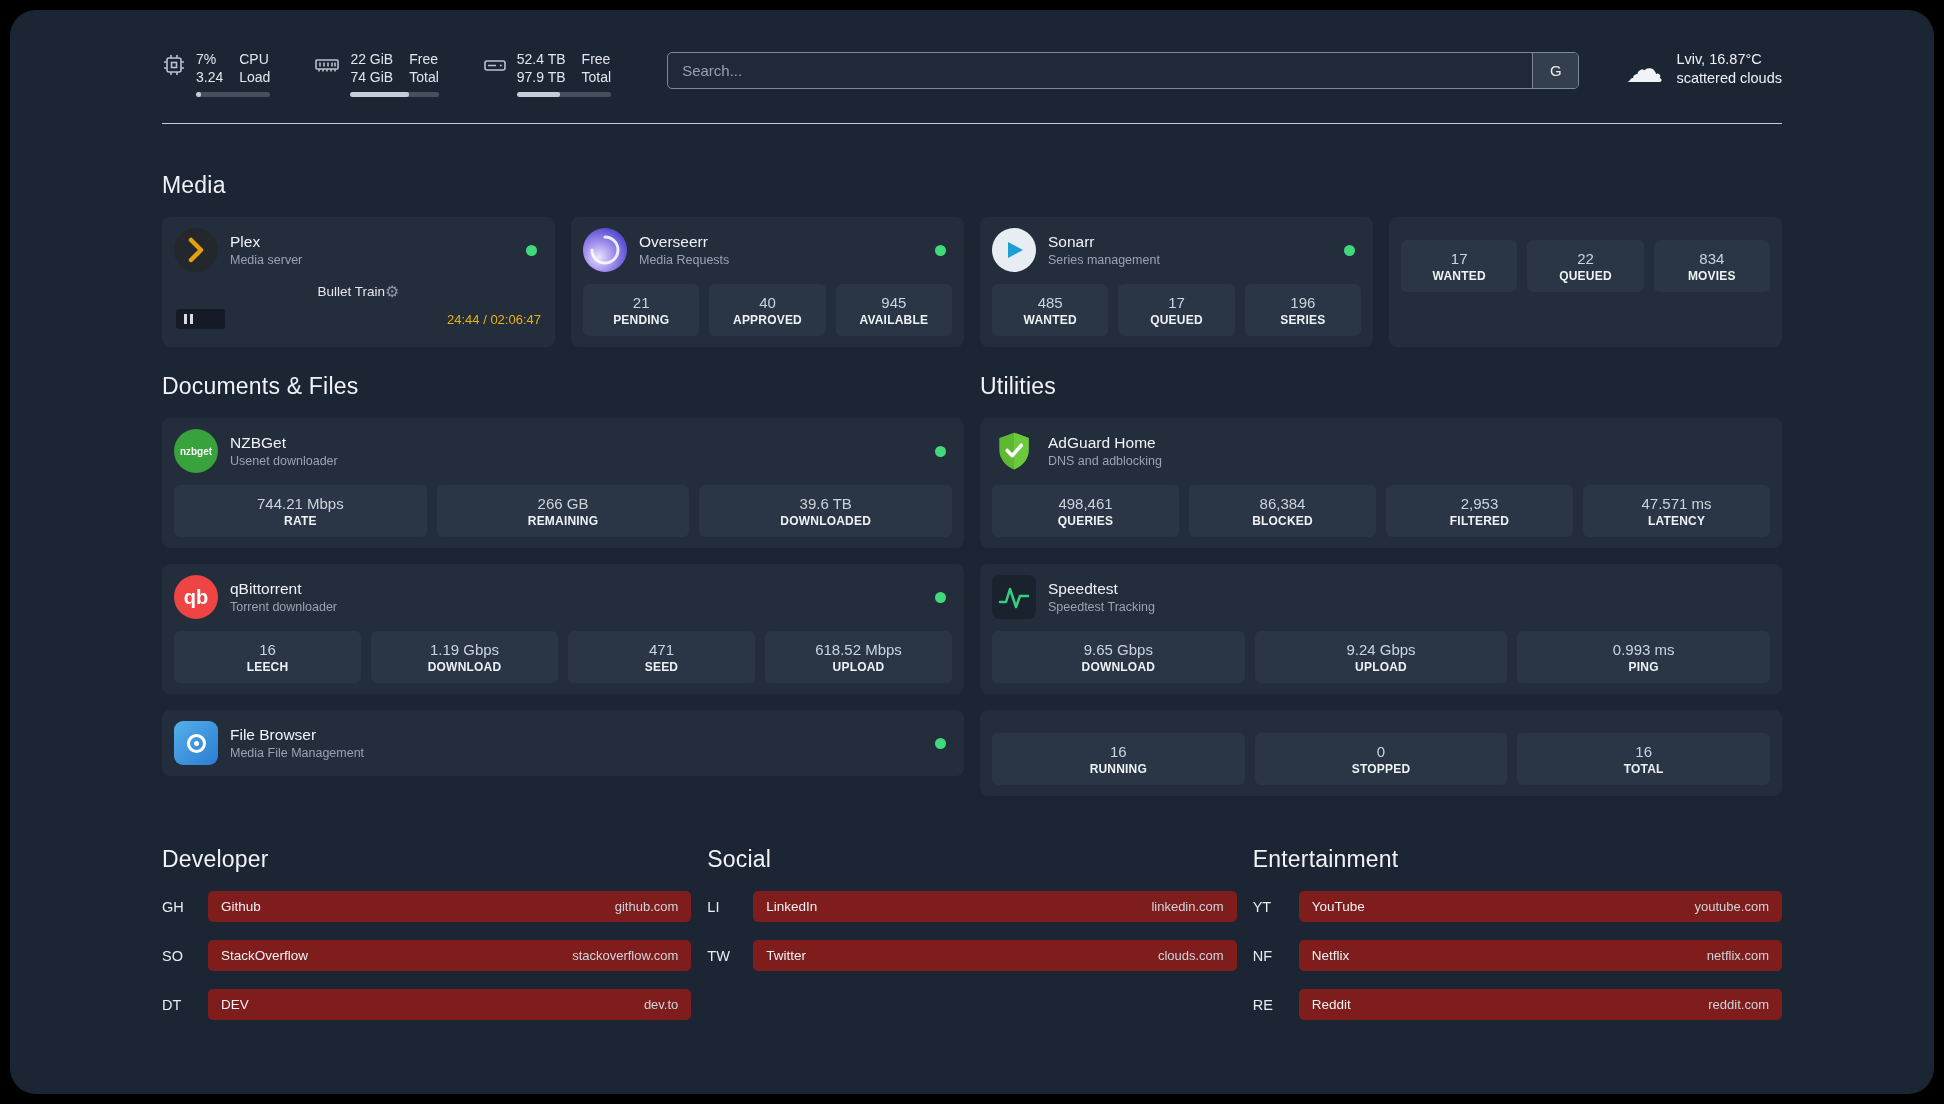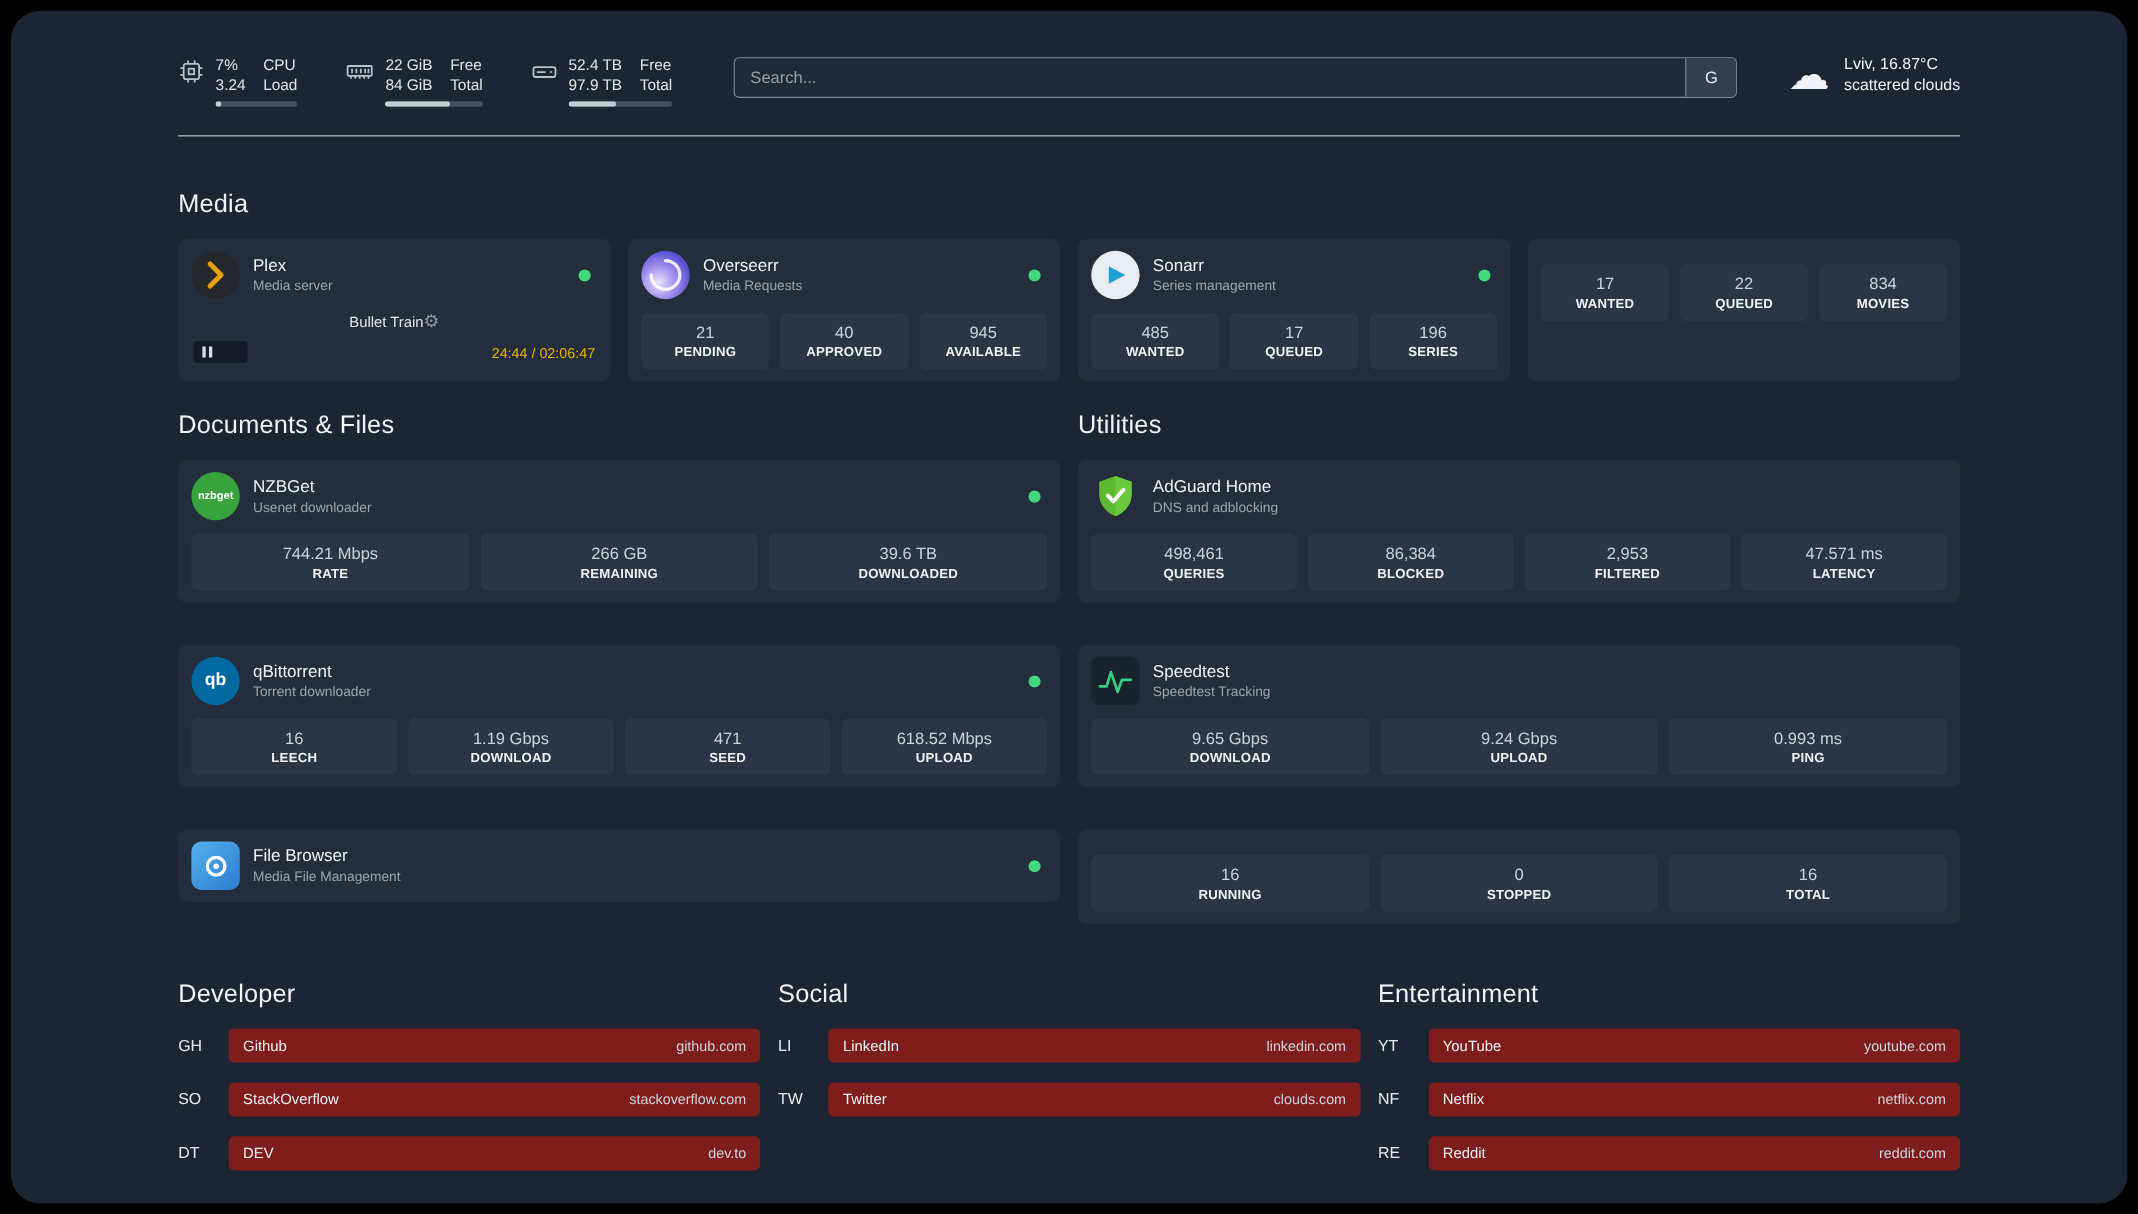--- a/index.html
+++ b/index.html
@@ -43,21 +43,21 @@
   .weather-icon { font-size: 38px; line-height: 38px; color: #f0f4f8; }
   .weather-text { font-size: 14.5px; line-height: 19px; color: #eef2f6; }
 
   .divider { margin-top: 26px; height: 1px; background: #c7ccd3; border: none; }
 
   
   .section-title { font-size: 23px; font-weight: 500; color: #f0f4f8; letter-spacing: 0.2px; margin-bottom: 18px; }
   .media-section { margin-top: 48px; }
   .cards-4 { display: grid; grid-template-columns: repeat(4, 1fr); gap: 16px; }
   .mid-grid { display: grid; grid-template-columns: 1fr 1fr; gap: 16px; margin-top: 26px; align-items: start; }
-  .col-stack { display: flex; flex-direction: column; gap: 38px; }
+  .col-stack { display: flex; flex-direction: column; gap: 16px; }
 
   
   .card { background: #232d3b; border-radius: 8px; padding: 11px 12px; }
   .card-header { display: flex; align-items: center; gap: 12px; cursor: pointer; }
   .app-icon { width: 44px; height: 44px; flex-shrink: 0; display: flex; align-items: center; justify-content: center; border-radius: 50%; }
   .card-titles { display: flex; flex-direction: column; gap: 2px; }
   .card-name { font-size: 15.5px; font-weight: 500; color: #f0f3f7; }
   .card-sub { font-size: 12.5px; color: #9aa4b1; }
   .status-dot { width: 11px; height: 11px; border-radius: 50%; background: #41d97c; margin-left: auto; margin-right: 6px; flex-shrink: 0; }
   .stats-row { display: flex; gap: 10px; margin-top: 12px; }
@@ -75,21 +75,21 @@
   .pause-bars { display: flex; gap: 3px; }
   .pause-bars i { display: block; width: 3px; height: 10px; background: #d7dce3; }
   .player-time { font-size: 13px; color: #eab308; margin-left: 14px; white-space: nowrap; }
 
   
   .ic-plex { background: #24282d; }
   .ic-overseerr { background: radial-gradient(circle at 36% 66%, #eae5fc 0%, #a895ef 34%, #5a51d2 72%, #4a43c2 100%); }
   .ic-sonarr { background: #e7edf3; }
   .ic-radarr { background: #eef2f6; }
   .ic-nzbget { background: #38a23c; color: #fff; font-weight: 700; font-size: 10px; }
-  .ic-qbit { background: #0369a1; color: #fff; font-weight: 700; font-size: 16px; }
+  .ic-qbit { background: #ef4444; color: #fff; font-weight: 700; font-size: 20px; }
   .ic-filebrowser { border-radius: 9px; background: linear-gradient(135deg, #55b0e9, #2b7cd3); }
   .fb-ring { width: 19px; height: 19px; border: 3px solid #fff; border-radius: 50%; display: flex; align-items: center; justify-content: center; }
   .fb-dot { width: 5px; height: 5px; background: #fff; border-radius: 50%; }
   .ic-speedtest { border-radius: 8px; background: #1a222e; }
   .ic-adguard, .ic-portainer { background: transparent; border-radius: 0; }
 
   
   .bookmarks-grid { display: grid; grid-template-columns: 1fr 1fr 1fr; gap: 16px; margin-top: 50px; padding-bottom: 30px; }
   .bm-row { display: flex; align-items: center; margin-bottom: 18px; }
   .bm-abbr { width: 46px; font-size: 14.5px; color: #e8ecf1; flex-shrink: 0; }
@@ -136,21 +136,21 @@
             <svg width="26" height="24" viewBox="0 0 26 24" fill="none" stroke="#b9c2cd" stroke-width="1.6">
               <rect x="2" y="7" width="22" height="9" rx="1"></rect>
               <path d="M6 9.5v4M10 9.5v4M14 9.5v4M18 9.5v4M21 9.5v4"></path>
               <path d="M5 16v2.5M9 16v2.5M13 16v2.5M17 16v2.5M21 16v2.5"></path>
             </svg>
           </span>
           <div class="sys-body">
             <div class="sys-cols">
               <div class="sys-col">
                 <span>22 GiB</span>
-                <span>84 GiB</span>
+                <span>74 GiB</span>
               </div>
               <div class="sys-col">
                 <span>Free</span>
                 <span>Total</span>
               </div>
             </div>
             <div class="sys-bar">
                 <div class="sys-bar-fill" style="width: 66%;"></div>
               </div>
           </div>

